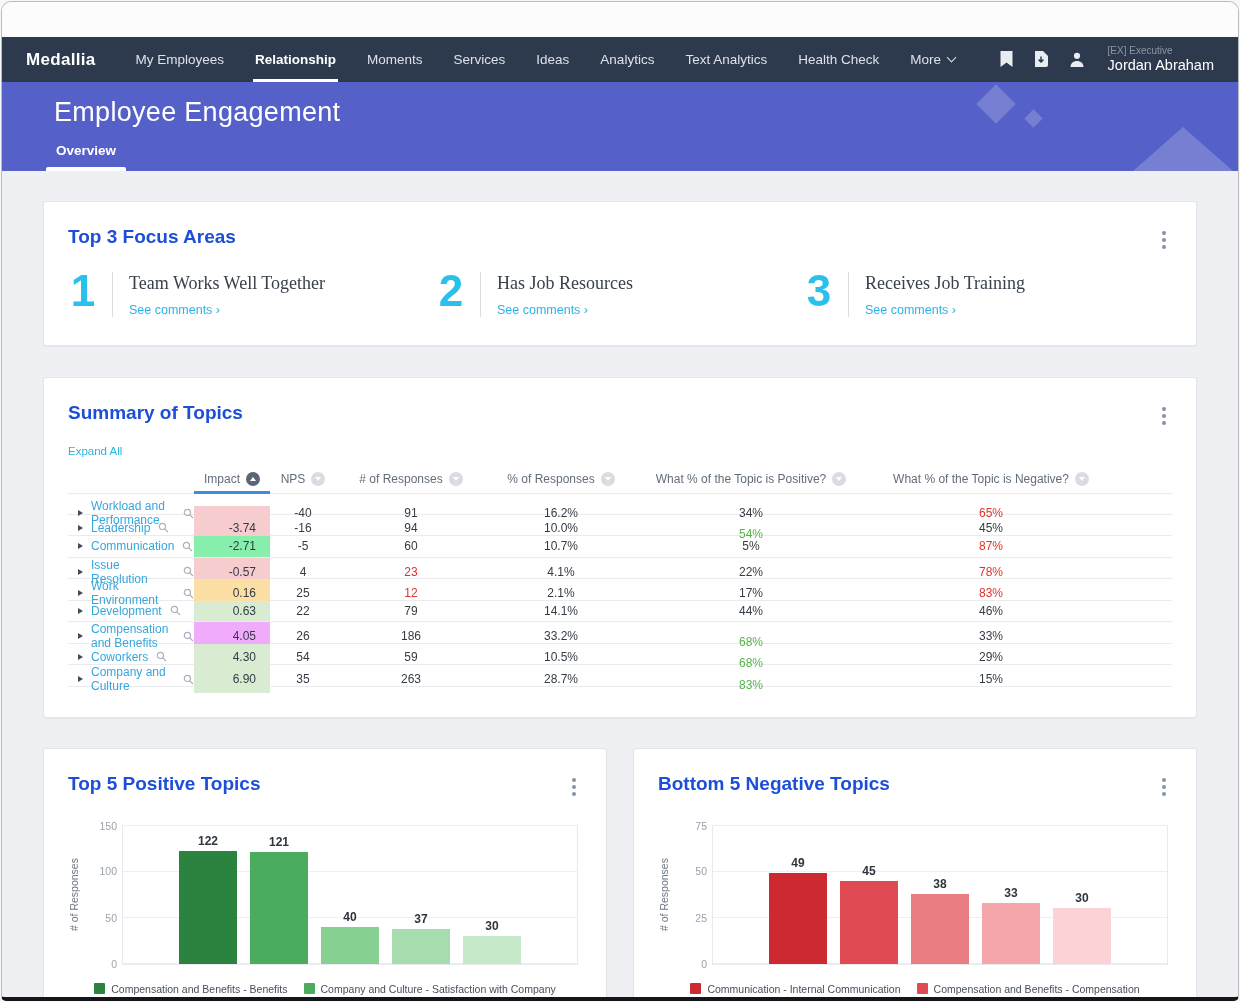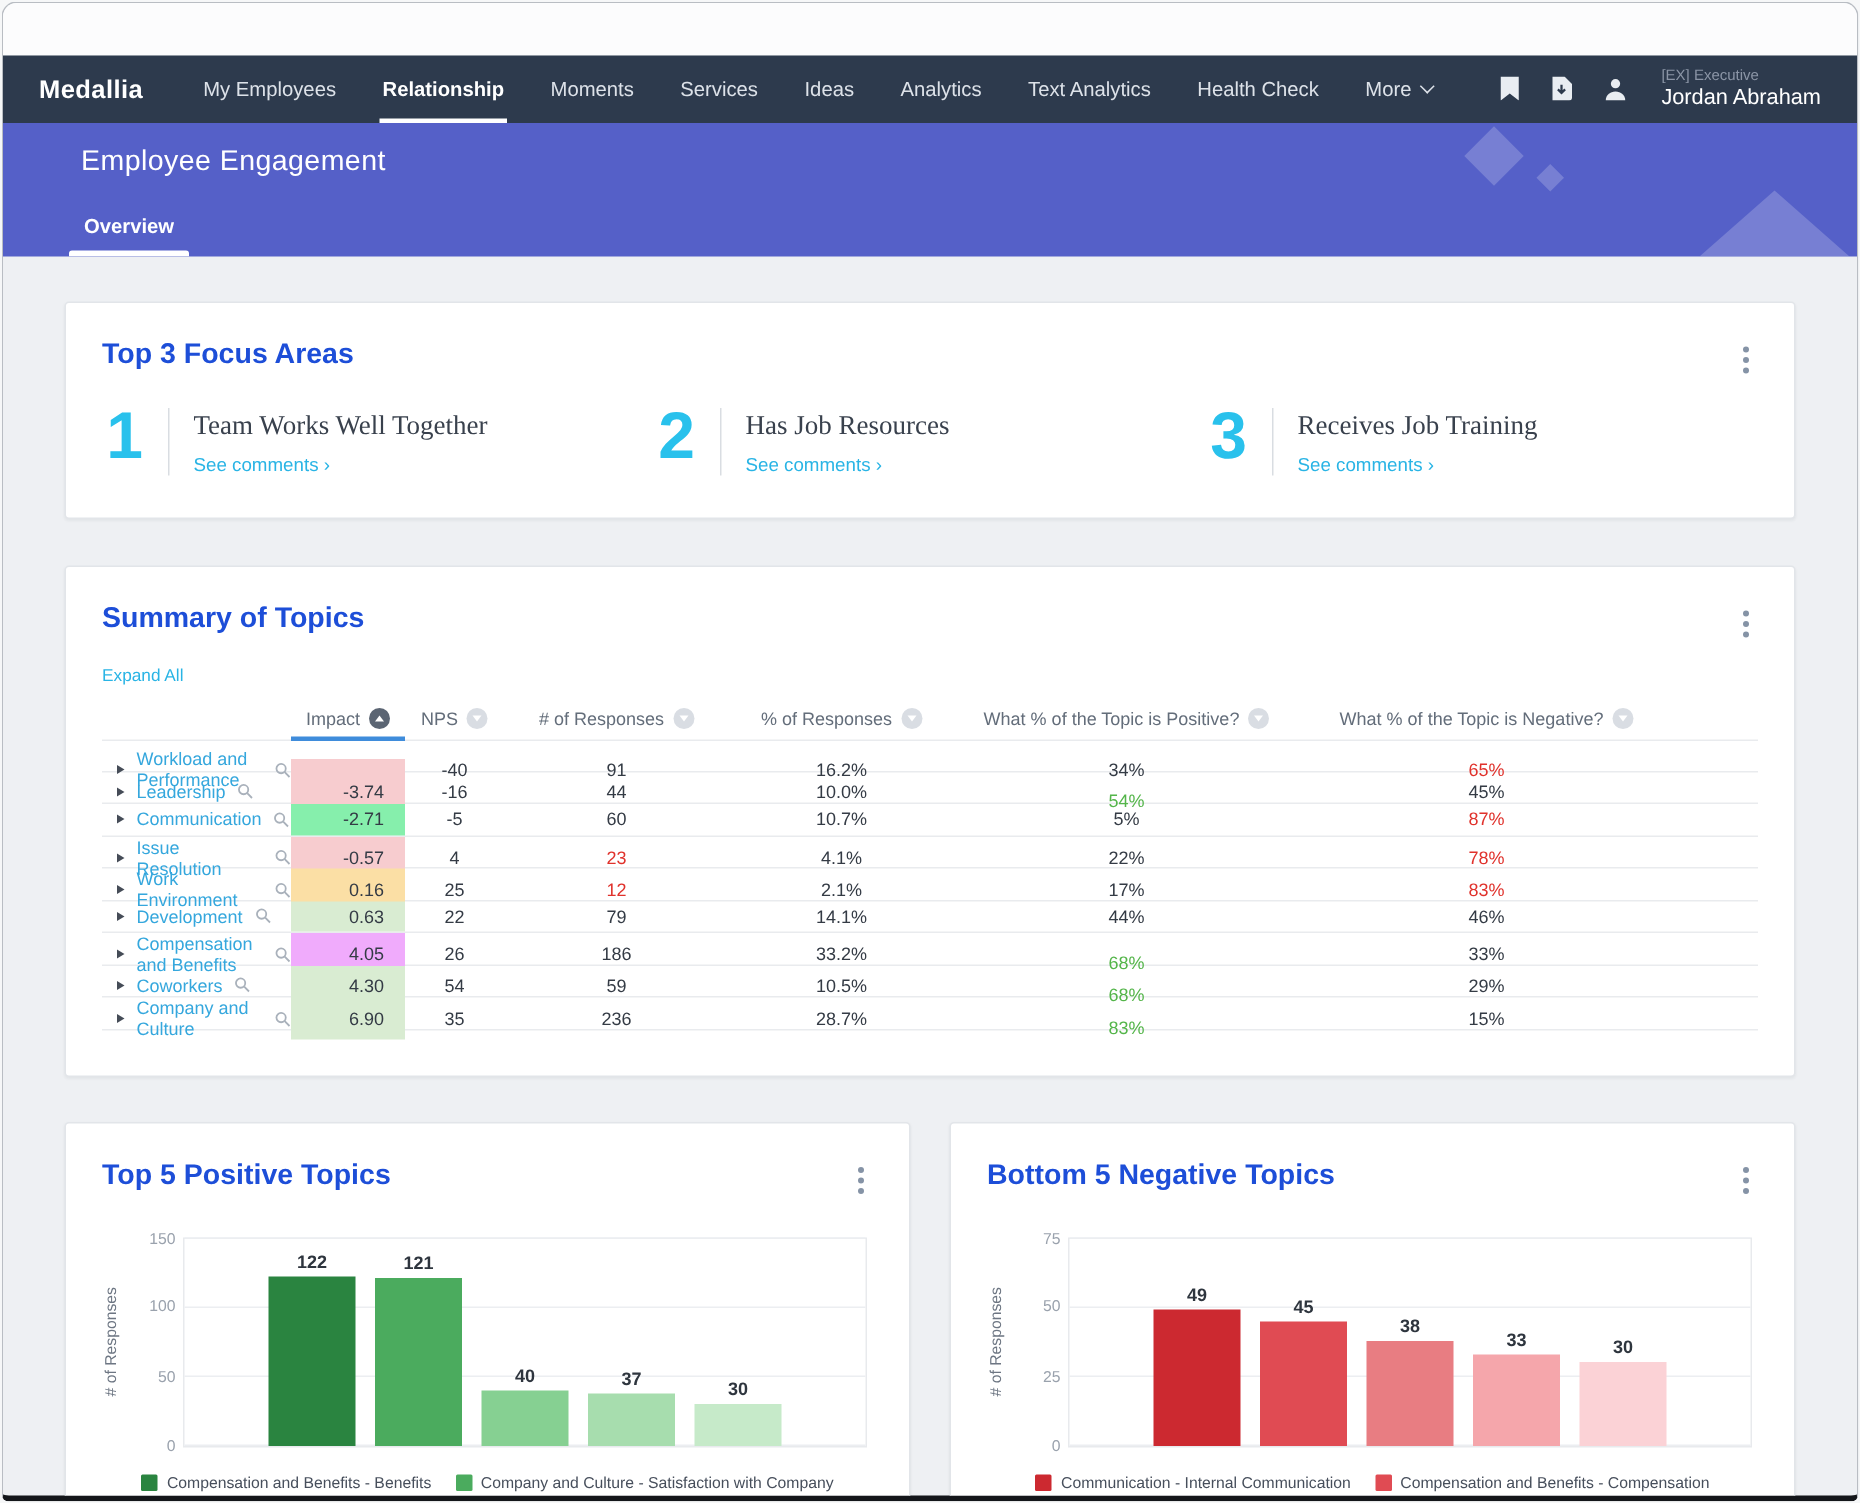--- a/index.html
+++ b/index.html
@@ -17,21 +17,21 @@
   .nav-item.active{ color:#fff; font-weight:bold; border-bottom-color:#fff; }
   .chev{ width:7px; height:7px; border-right:1.6px solid currentColor; border-bottom:1.6px solid currentColor;
          transform:rotate(45deg); margin-left:7px; margin-top:-4px; display:inline-block;}
   .nav-right{ margin-left:auto; display:flex; align-items:center; gap:21px; }
   .nav-icon{ display:flex; cursor:pointer; }
   .user-block{ display:flex; flex-direction:column; line-height:1.15; cursor:pointer; margin-left:2px;}
   .user-role{ color:#8b95a6; font-size:10px; }
   .user-name{ color:#fff; font-size:14.5px; }
   
   .hero{ height:89px; background:#5560c8; position:relative; overflow:hidden; }
-  .hero h1{ margin:0; padding:15px 0 0 52px; color:#fff; font-size:19px; font-weight:500; letter-spacing:.3px;}
+  .hero h1{ margin:0; padding:15px 0 0 52px; color:#fff; font-size:27px; font-weight:500; letter-spacing:.3px;}
   .hero-tab{ position:absolute; left:54px; bottom:13px; color:#fff; font-size:13.5px; font-weight:bold; cursor:pointer;}
   .hero-tab-underline{ position:absolute; left:44px; bottom:0; width:80px; height:4px; background:#fff; border-radius:2px 2px 0 0;}
   .decor{ position:absolute; background:rgba(255,255,255,.20); }
   .d1{ width:28px; height:28px; right:228px; top:8px; transform:rotate(45deg); }
   .d2{ width:13px; height:13px; right:198px; top:30px; transform:rotate(45deg); }
   .d3{ width:0; height:0; background:none; right:5px; bottom:0;
        border-left:50px solid transparent; border-right:50px solid transparent; border-bottom:44px solid rgba(255,255,255,.20);}
   
   .content{ padding:30px 41px 0; }
   .card{ background:#fff; border:1px solid #e2e5e9; border-radius:3px; box-shadow:0 1px 2px rgba(20,30,40,.05); }
@@ -269,21 +269,21 @@
               <span class="topic-link">Leadership</span>
               <span class="mag">
                 <svg width="11" height="11" viewBox="0 0 11 11">
                   <circle cx="4.4" cy="4.4" r="3.1" fill="none" stroke="#a9b1bb" stroke-width="1.2"></circle>
                   <line x1="6.8" y1="6.8" x2="10" y2="10" stroke="#a9b1bb" stroke-width="1.2"></line>
                 </svg>
               </span>
             </div>
             <div class="cell-impact" style="background: rgb(247, 204, 207);">-3.74</div>
             <div class="cell">-16</div>
-            <div class="cell">44</div>
+            <div class="cell">94</div>
             <div class="cell">10.0%</div>
             <div class="cell green">54%</div>
             <div class="cell">45%</div>
             <div></div>
           </div>
           <div class="tgrid trow">
             <div class="cell-topic">
               <span class="caret"></span>
               <span class="topic-link">Communication</span>
               <span class="mag">
@@ -402,21 +402,21 @@
               <span class="topic-link">Company and Culture</span>
               <span class="mag">
                 <svg width="11" height="11" viewBox="0 0 11 11">
                   <circle cx="4.4" cy="4.4" r="3.1" fill="none" stroke="#a9b1bb" stroke-width="1.2"></circle>
                   <line x1="6.8" y1="6.8" x2="10" y2="10" stroke="#a9b1bb" stroke-width="1.2"></line>
                 </svg>
               </span>
             </div>
             <div class="cell-impact" style="background: rgb(217, 236, 210);">6.90</div>
             <div class="cell">35</div>
-            <div class="cell">236</div>
+            <div class="cell">263</div>
             <div class="cell">28.7%</div>
             <div class="cell green">83%</div>
             <div class="cell">15%</div>
             <div></div>
           </div>
         </div>
     </div>
 
     <div class="charts-row">
         <div class="card chart-card">

